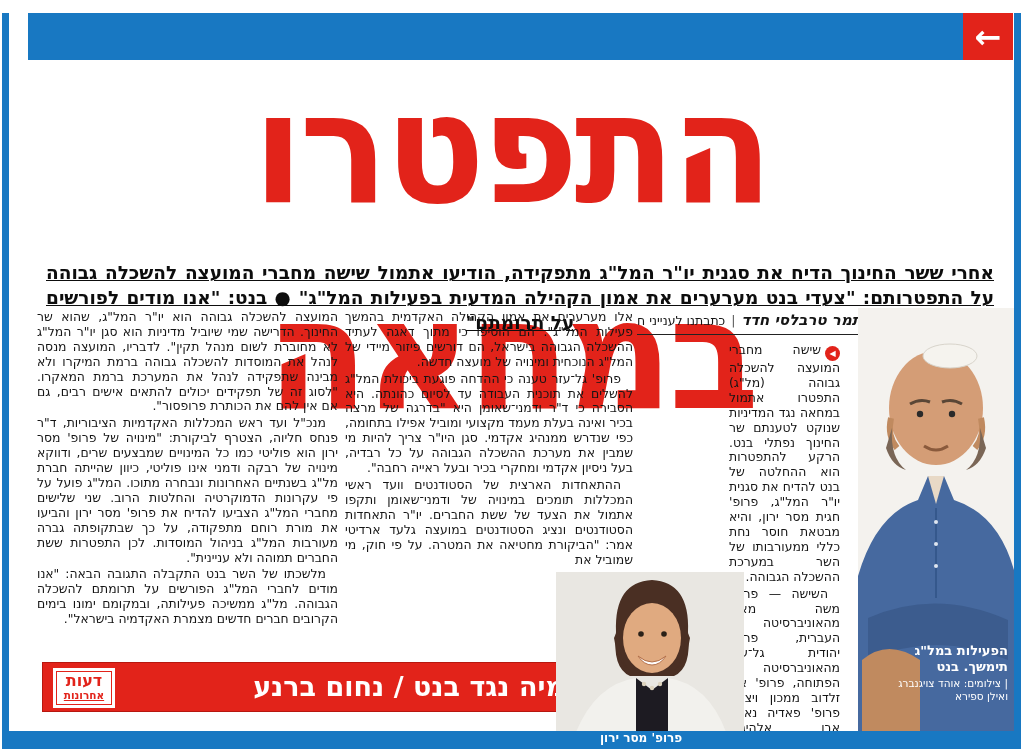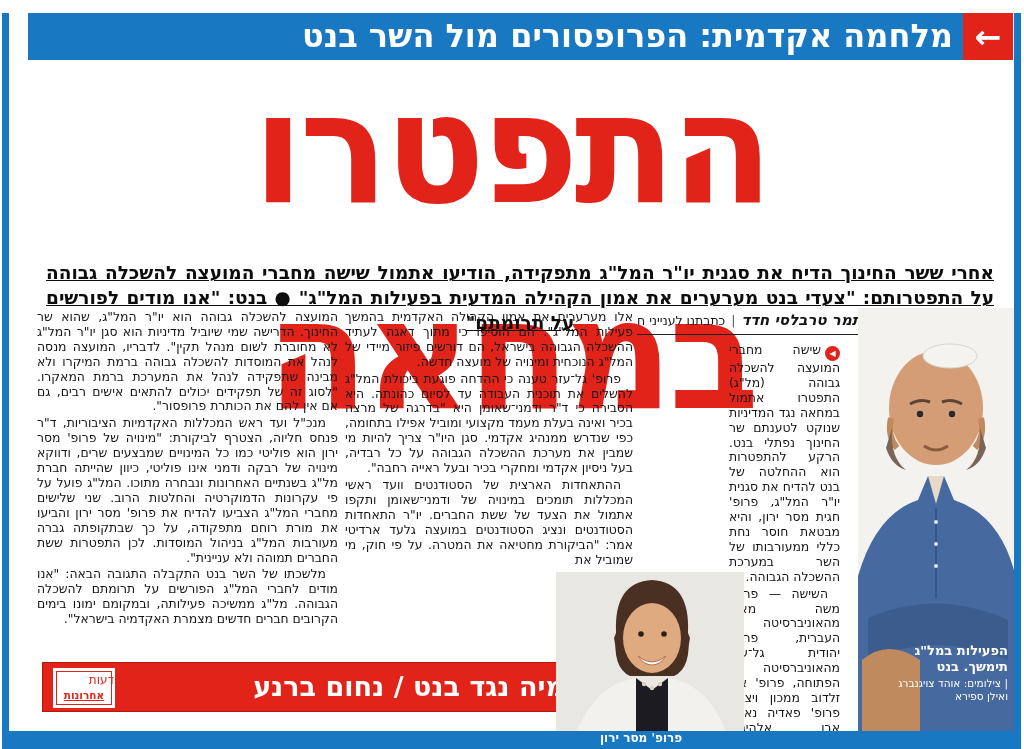--- a/index.html
+++ b/index.html
@@ -36,38 +36,37 @@
   .sp-r{float:right;width:22px;height:150px;margin-top:250px;}
   
   .photo-bennett{position:absolute;left:858px;top:308px;width:156px;height:423px;z-index:1;}
   .ben-cap{position:absolute;right:6px;bottom:28px;text-align:right;color:#fff;direction:rtl;}
   .ben-cap .cap-line{font-size:13px;font-weight:bold;line-height:16px;}
   .ben-cap .cap-credit{font-size:10.5px;line-height:13px;margin-top:2px;width:118px;}
   
   .red-banner{position:absolute;left:42px;top:662px;width:598px;height:50px;background:var(--red);border:1px solid #b7170f;z-index:2;}
   .banner2-title{position:absolute;inset:0;text-align:right;line-height:48px;color:#fff;font-size:27px;font-weight:bold;}
   .deot-box{position:absolute;left:10px;top:5px;width:62px;height:40px;background:#fff;border:1px solid #fff;outline:1px solid var(--red);outline-offset:-4px;color:var(--red);text-align:center;padding-top:3px;z-index:3;}
-  .deot-box .l1{font-size:12px;font-weight:normal;line-height:17px;text-align:right;}
+  .deot-box .l1{font-size:16px;font-weight:bold;line-height:17px;}
   .deot-box .l2{font-size:10.5px;font-weight:bold;line-height:12px;text-decoration:underline;}
   
   .photo-messer{position:absolute;left:556px;top:572px;width:188px;height:160px;z-index:5;}
   
   .bottom-bar{position:absolute;left:2px;top:731px;width:1019px;height:26px;background:var(--blue);z-index:7;}
   .messer-caption{position:absolute;left:598px;top:0;line-height:14px;font-size:12px;font-weight:bold;color:#fff;white-space:nowrap;}
 </style>
 </head>
 <body>
 
 <div class="page" style="--blue:#1878c2;--red:#e2231a;">
 
   <div class="frame-v frame-left"></div>
   <div class="frame-v frame-right"></div>
 
   <div class="top-banner">
-    <div class="banner-title">מלחמה אקדמית: הפרופסורים מול השר בנט</div>
     <div class="banner-arrow-box">
       <span>←</span>
     </div>
   </div>
 
   <h1 class="headline">התפטרו במחאה</h1>
 
   <p class="subheadline">אחרי ששר החינוך הדיח את סגנית יו"ר המל"ג מתפקידה, הודיעו אתמול שישה מחברי המועצה להשכלה גבוהה על התפטרותם: "צעדי בנט מערערים את אמון הקהילה המדעית בפעילות המל"ג" ● בנט: "אנו מודים לפורשים על תרומתם"</p>
 
   <div class="col col1">

